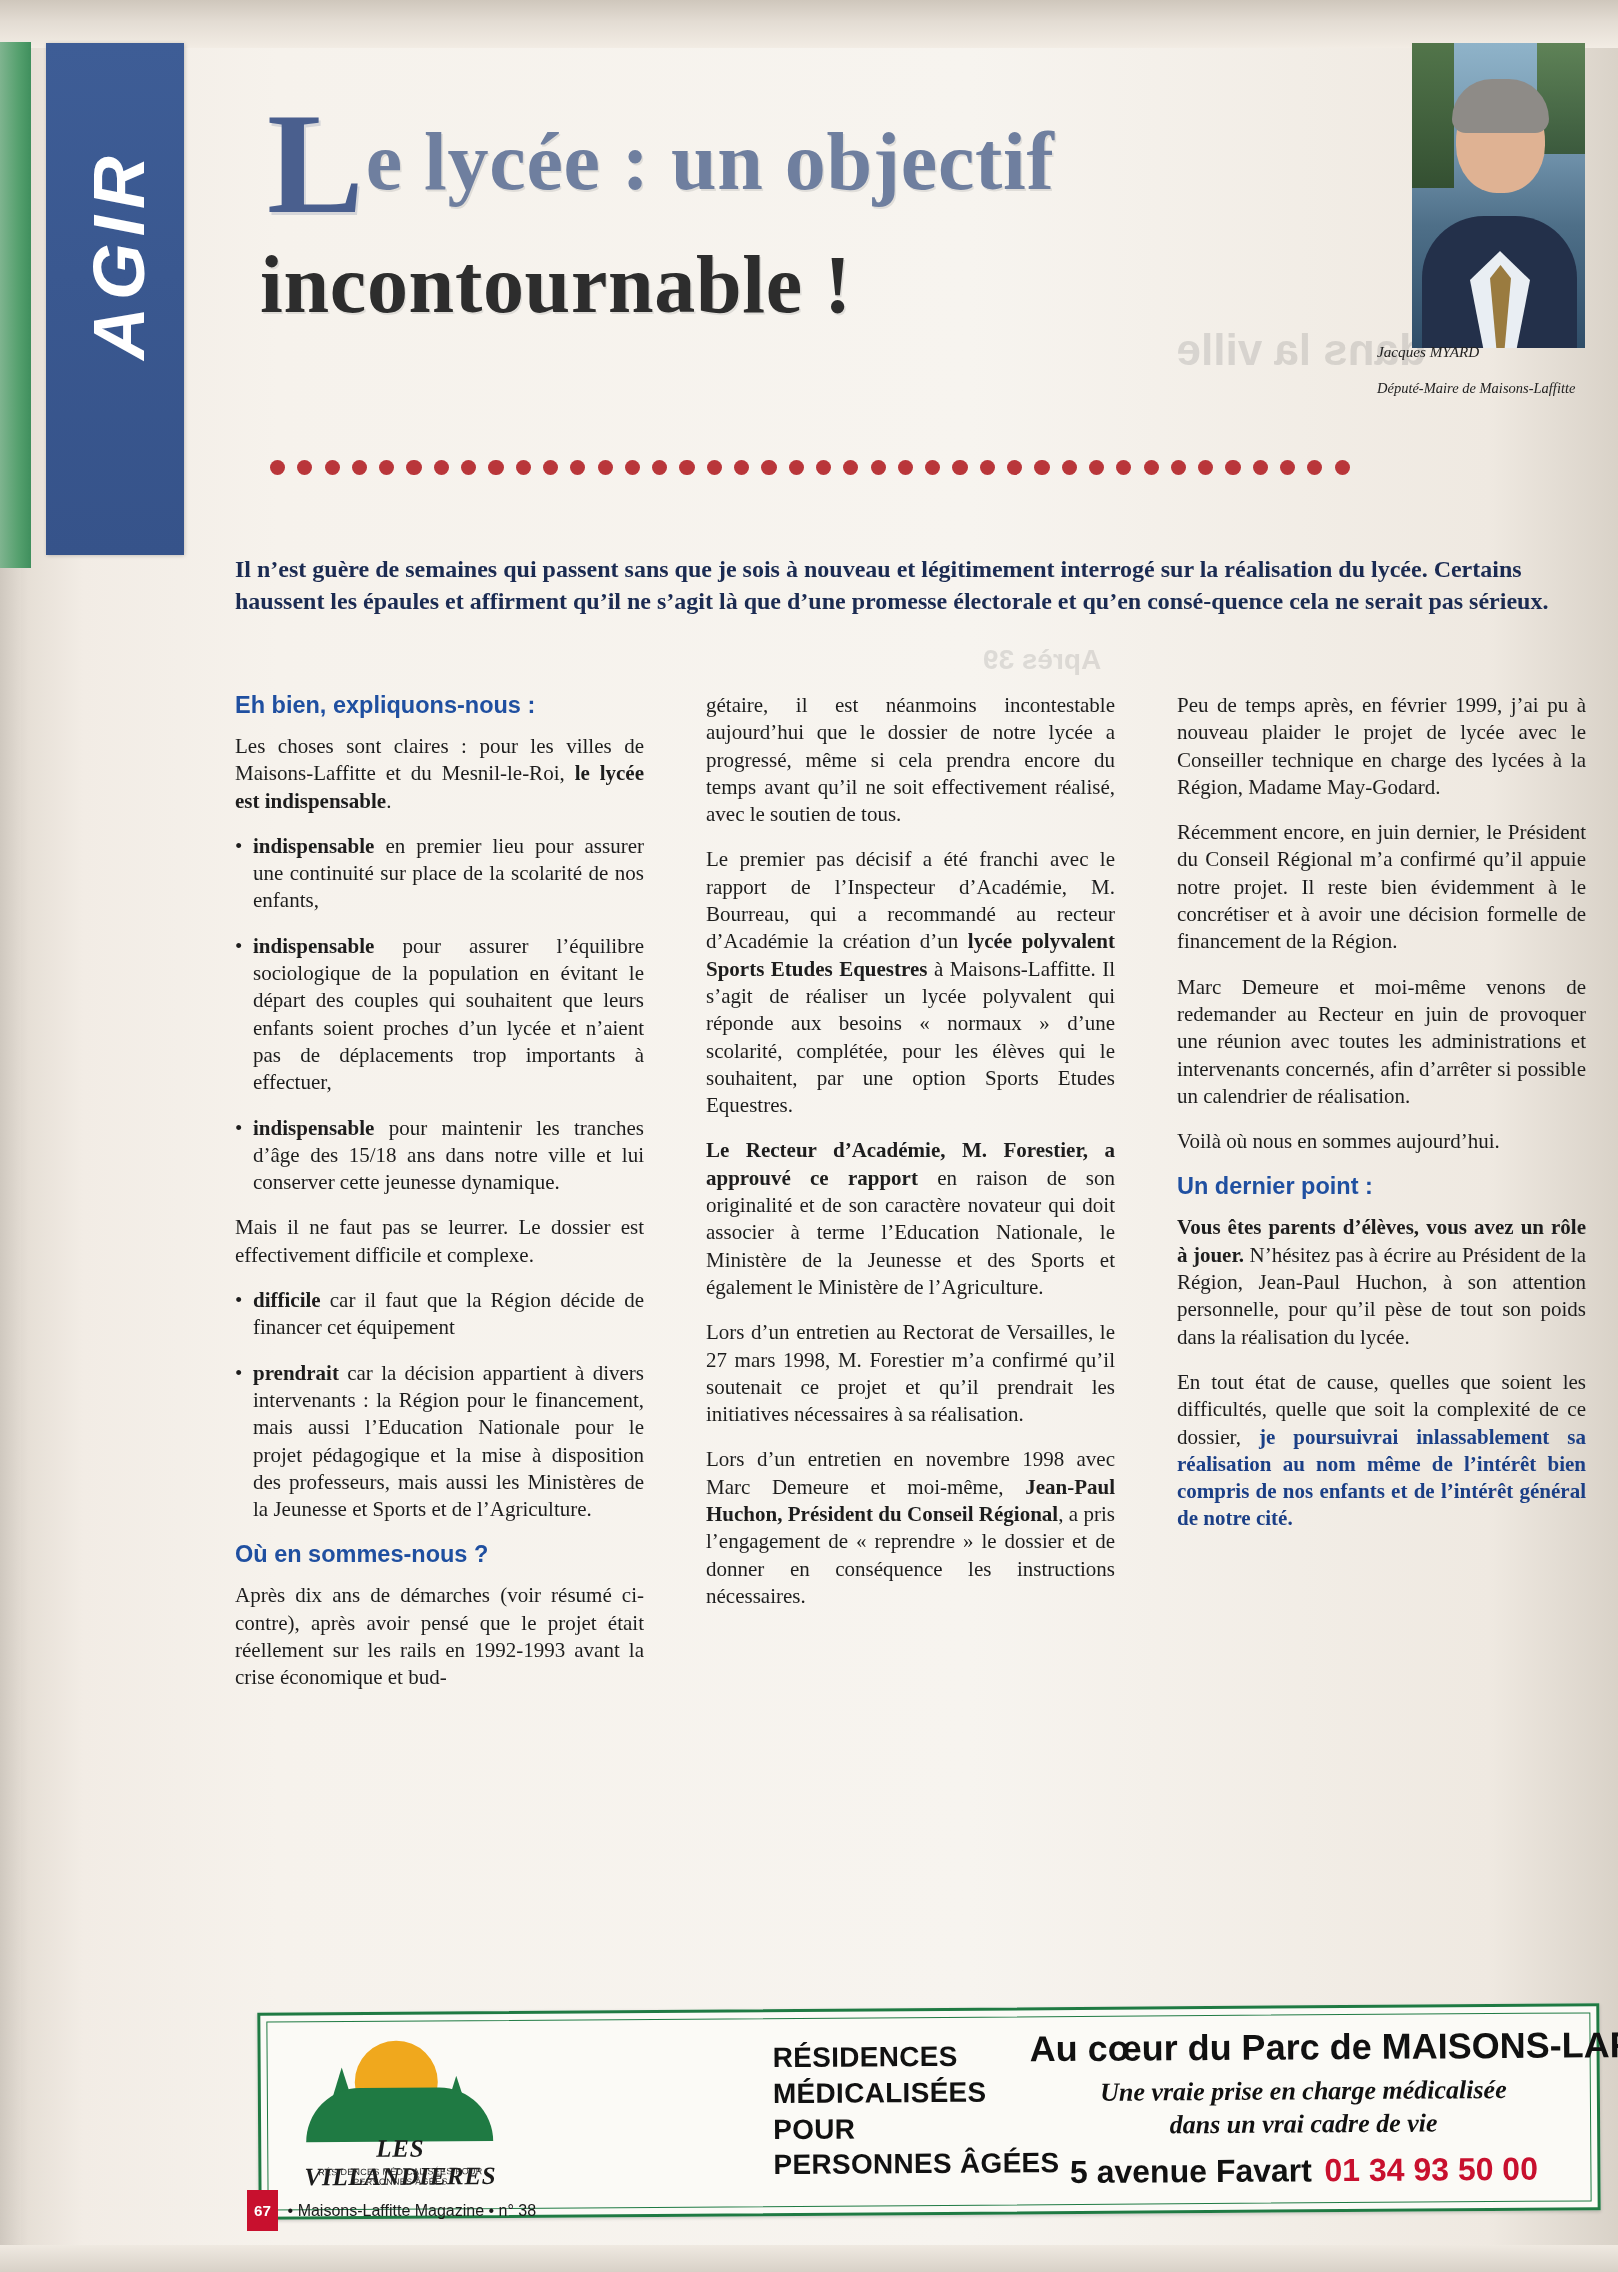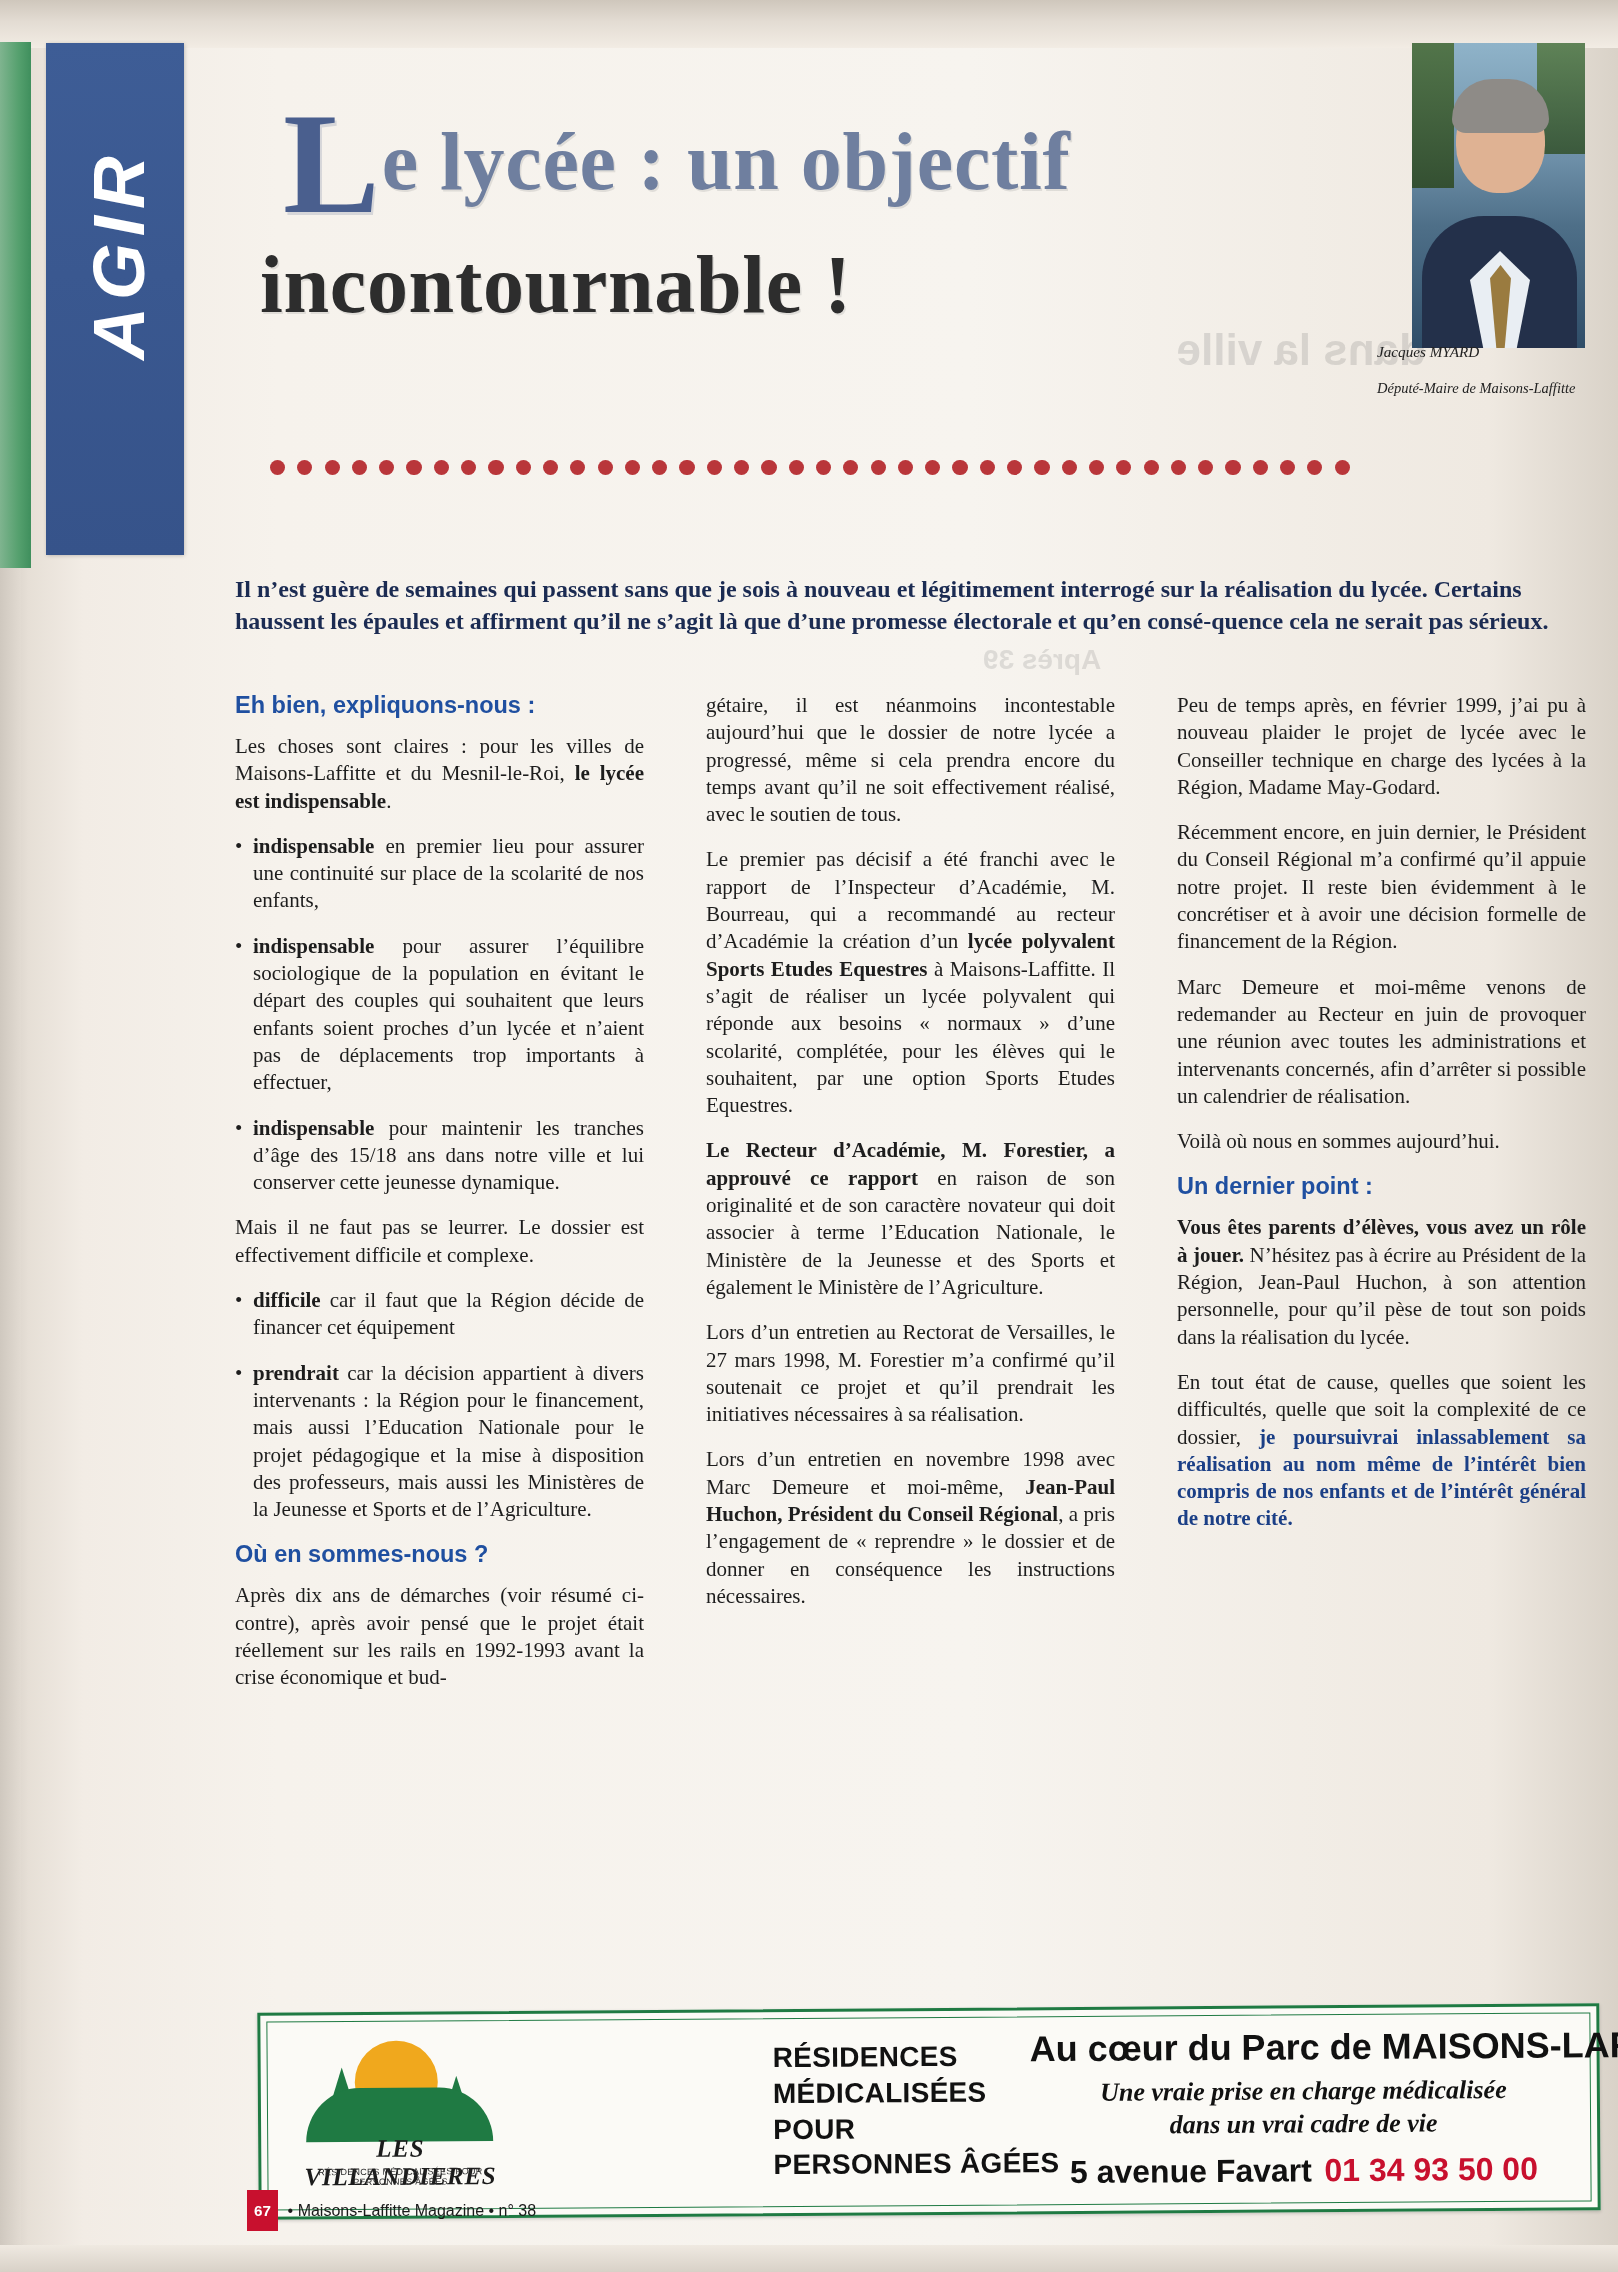--- a/index.html
+++ b/index.html
@@ -59,21 +59,21 @@
   .headline .l1,.headline .l2{
     color:#2d2d2d;
     font-family:"Liberation Serif", serif;
     font-weight:bold;
     font-size:82px;
     line-height:1.0;
     letter-spacing:0.7px;
     text-shadow:1.4px 2.1px 0 rgba(120,120,120,.18);
     white-space:nowrap;
   }
-  .headline .l1{ margin-left:16px; }
+  .headline .l1{ margin-left:0; }
   .headline .l2{ margin-top:29px; margin-left:-7px;}
   .dropcap{
     font-size:145px;
     color:#4a5f8e;
     font-weight:bold;
     line-height:0.72;
     vertical-align:-23.5px;
     margin-right:1.4px;
     text-shadow:2.1px 2.8px 0 rgba(120,130,160,.25);
   }
@@ -105,21 +105,20 @@
     position:absolute;right:33px;top:343px;width:208px;text-align:left;
     font-family:"Liberation Serif", serif;font-style:italic;color:#222;
   }
   .caption .c1{font-size:15.2px;}
   .caption .c2{font-size:14.5px;margin-top:19px;}
   
   .standfirst{
     position:absolute;left:235px;top:554px;width:1347px;
     font-size:24px;line-height:1.32;color:#1b2b52;font-weight:bold;
     font-family:"Liberation Serif", serif;
-    margin-top:20px;
   }
   
   .cols{
     position:absolute;left:235px;top:692px;width:1350px;height:1274px;
   }
   .col{position:absolute;top:0;width:409px;}
   .c1x{left:0;}
   .c2x{left:471px;}
   .c3x{left:942px;}
   .subhead{

